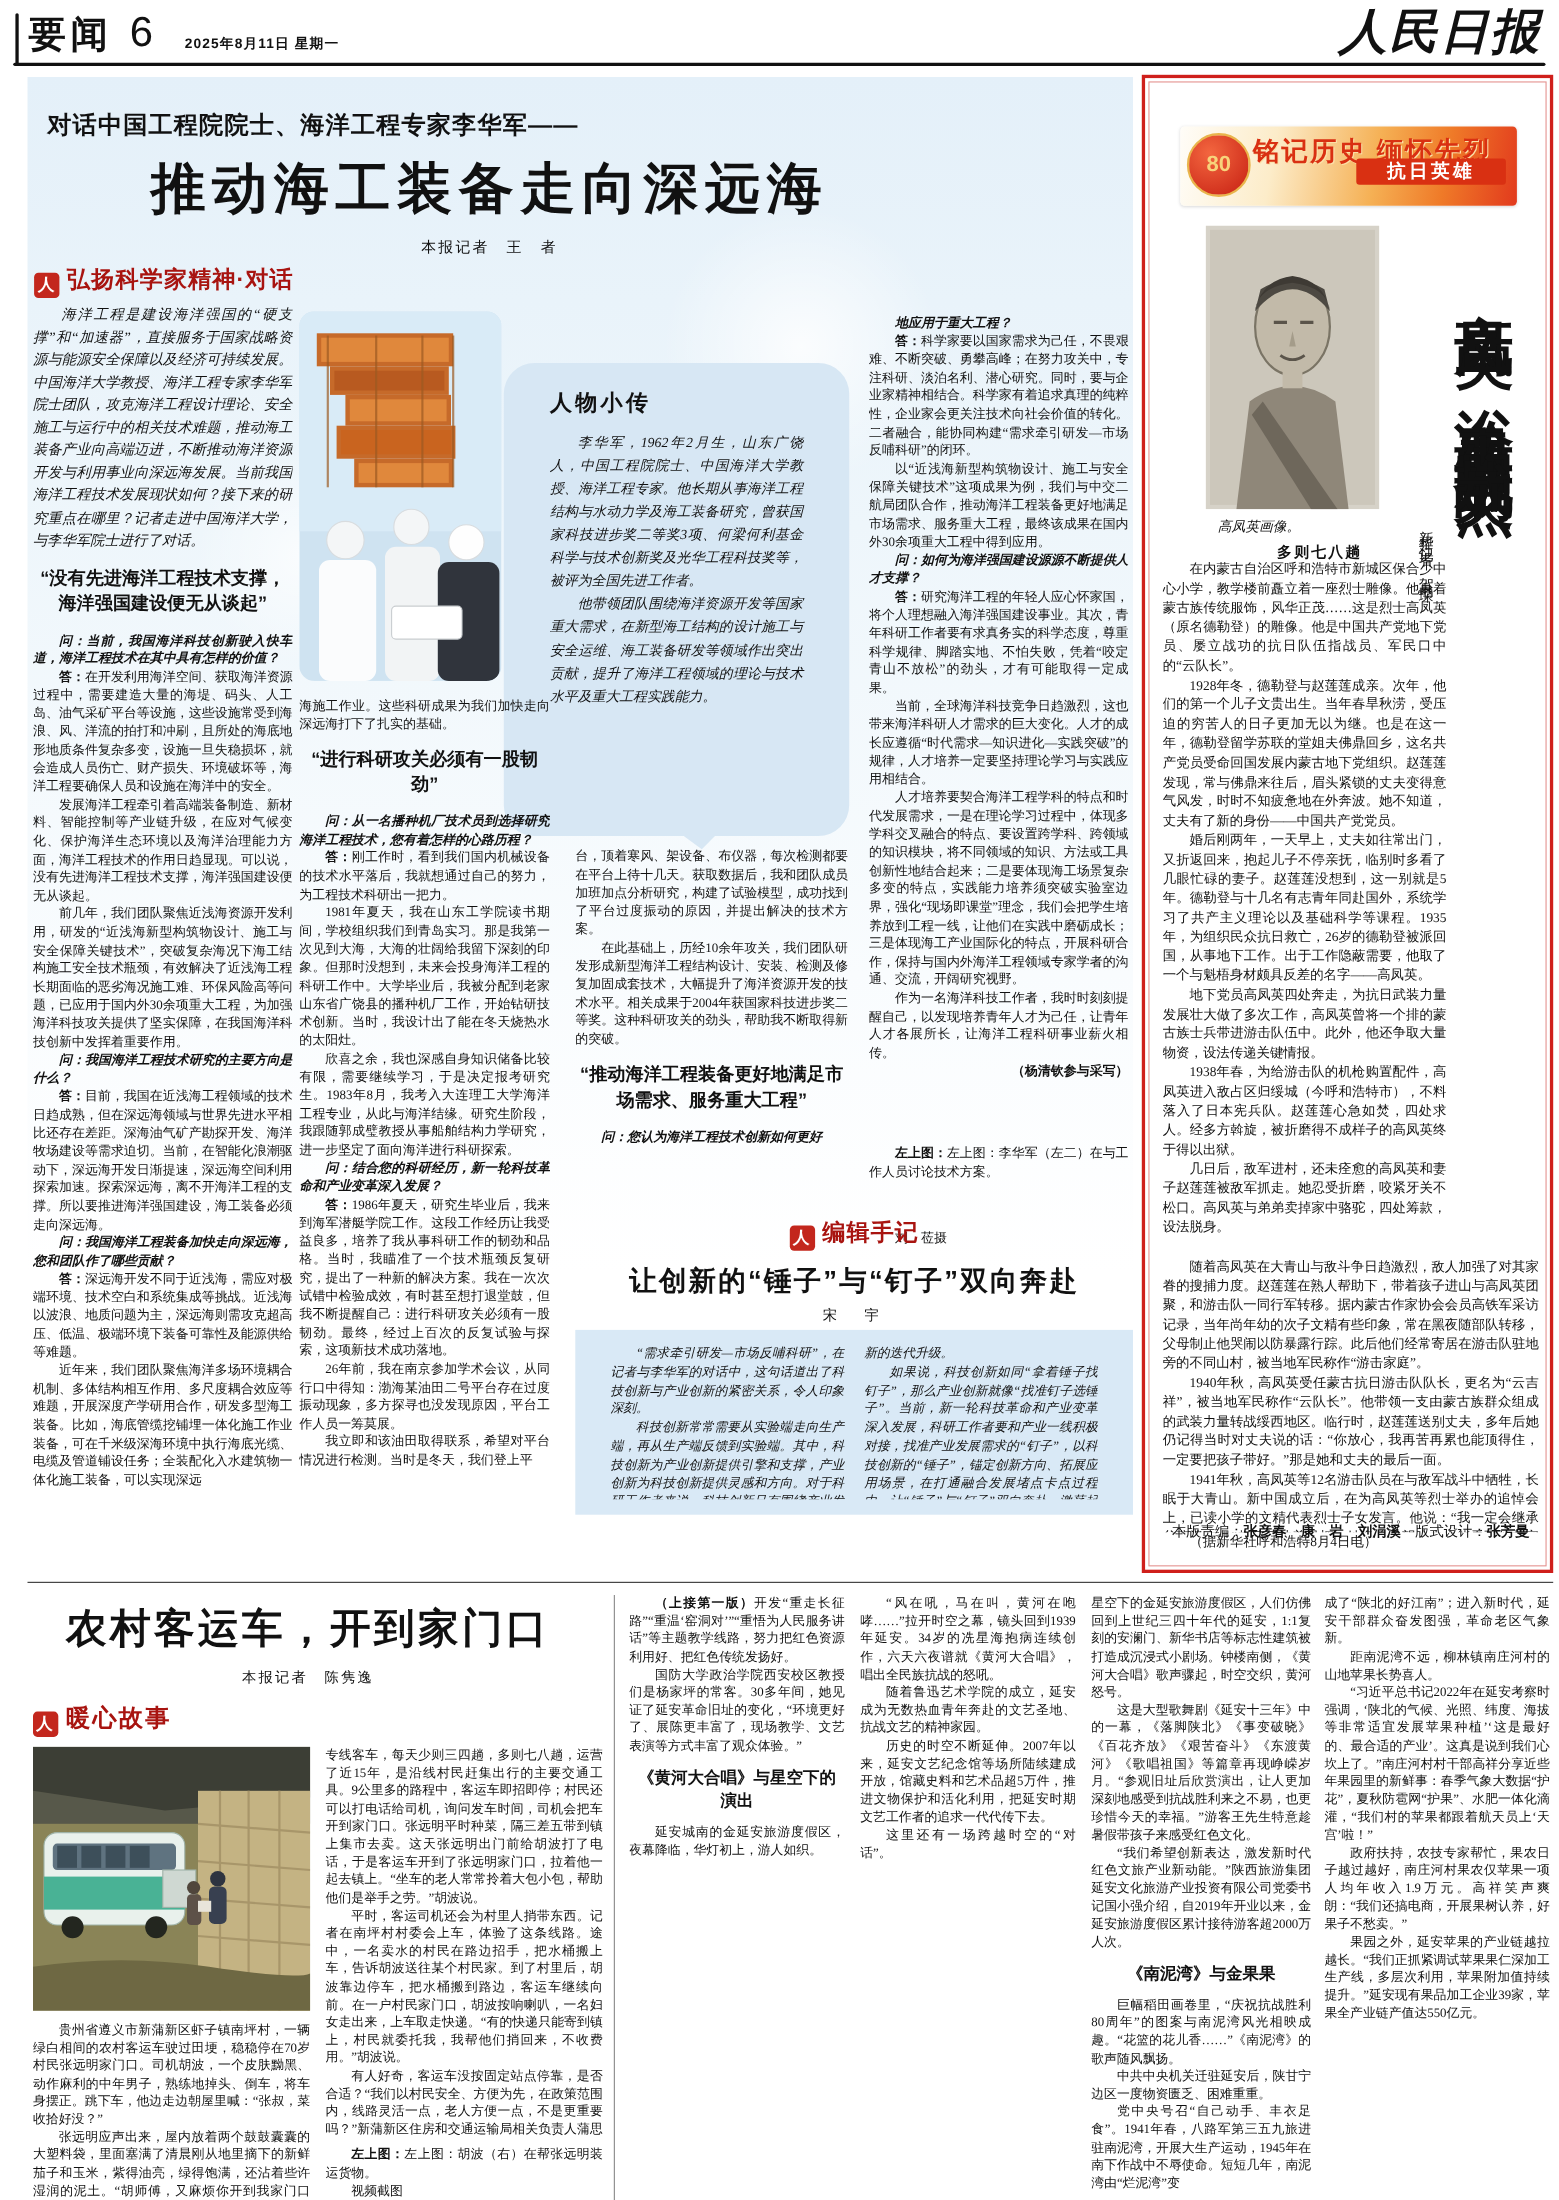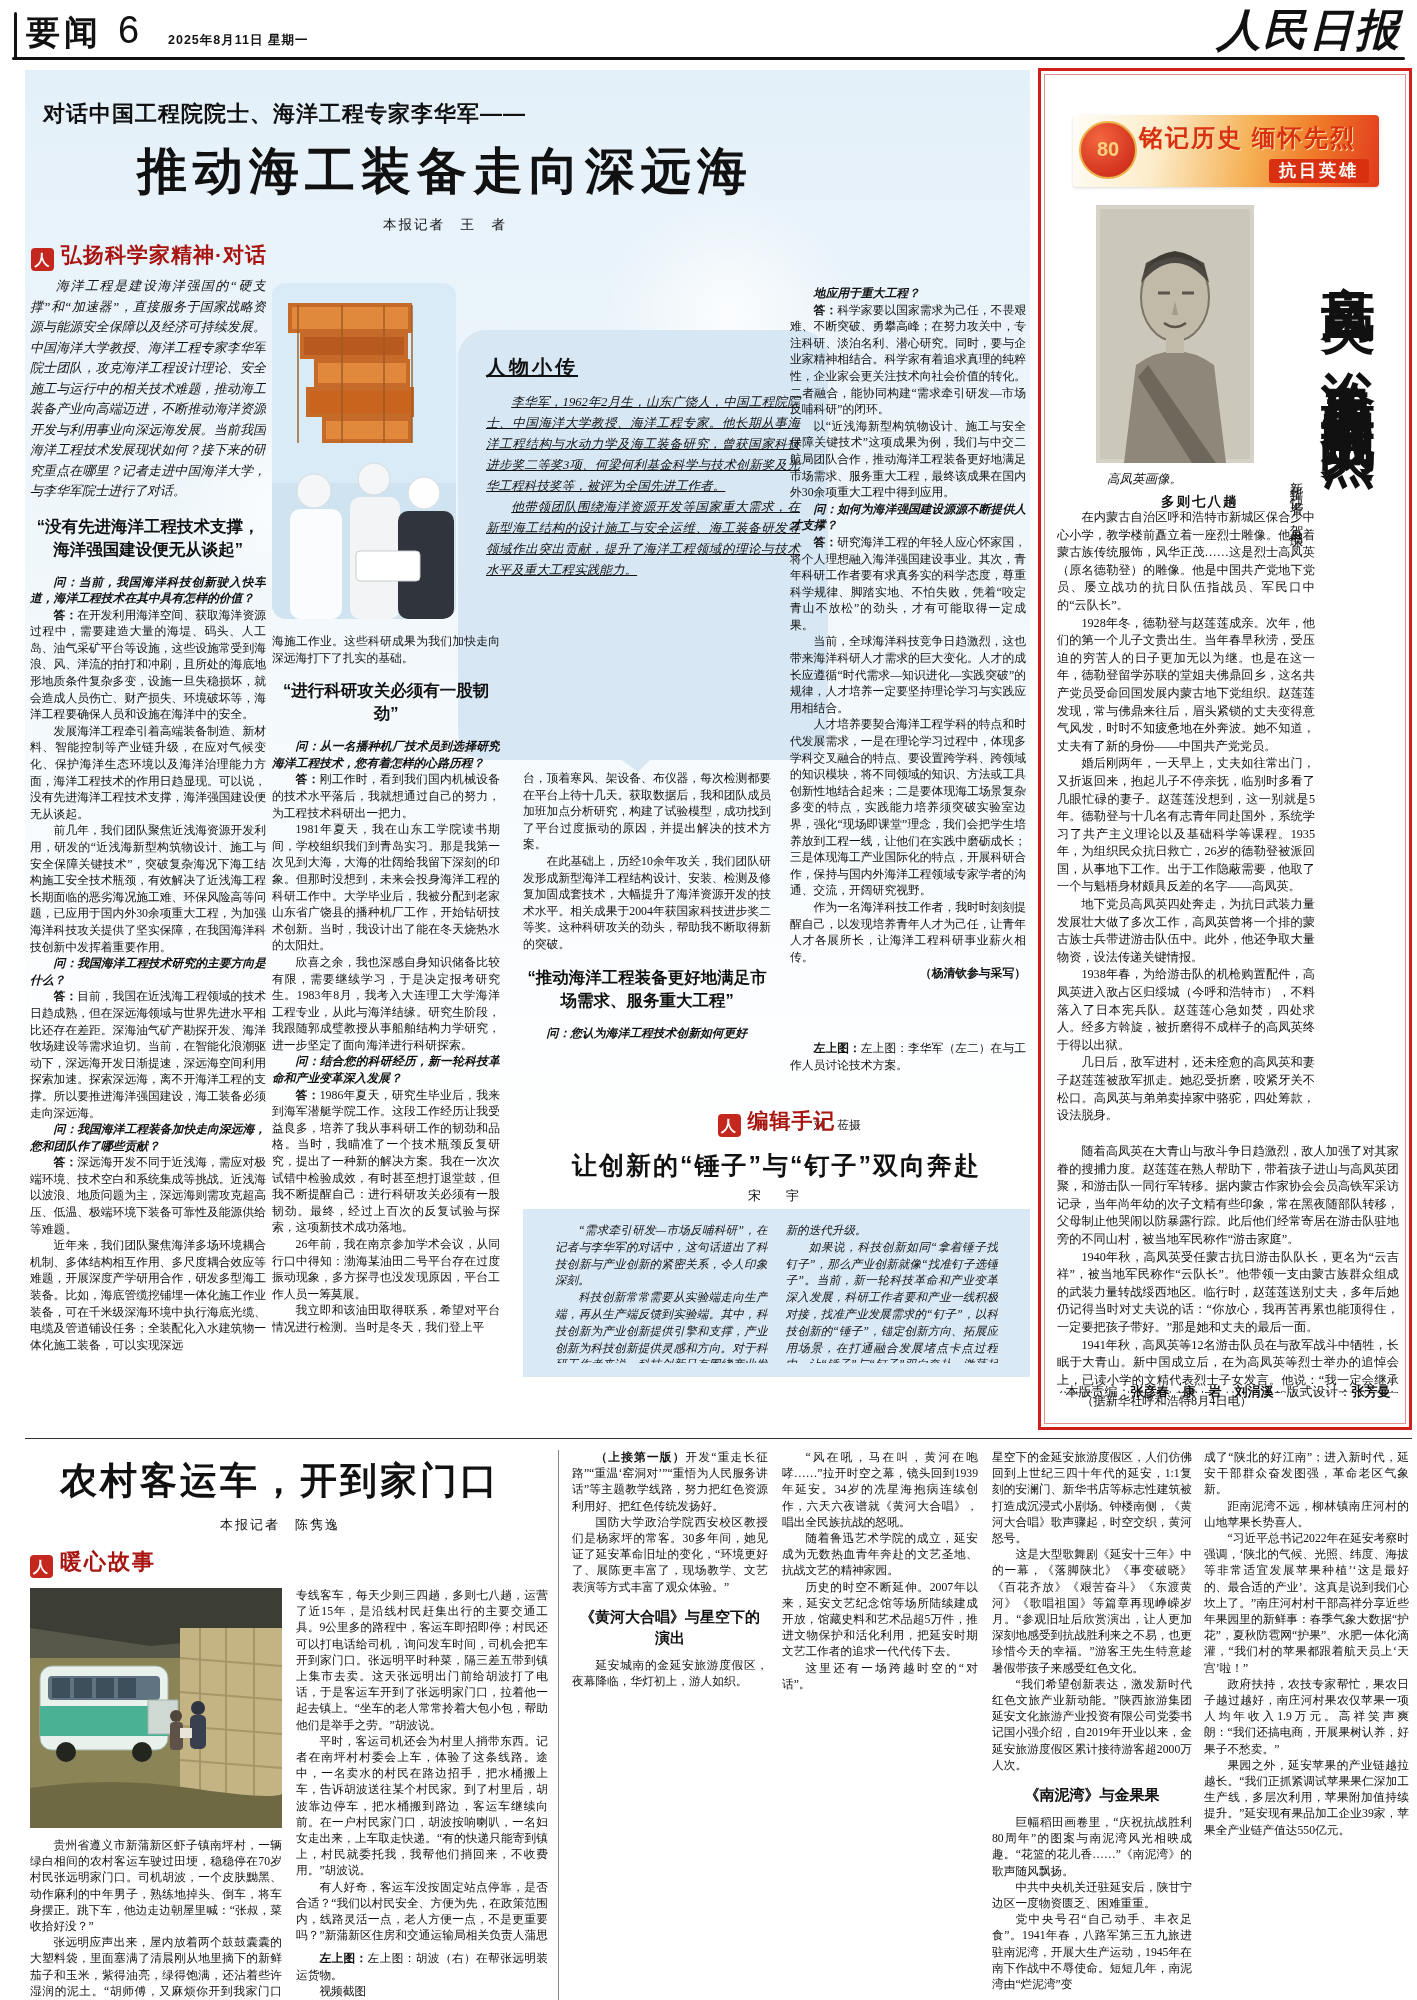--- a/index.html
+++ b/index.html
@@ -39,41 +39,41 @@
   .tail{margin:0;text-indent:0;text-align:justify;font:italic 400 12px/17px "Liberation Serif",serif;}
   .tail b{font-style:normal;}
   .tailr{margin:0;text-align:right;font:700 12px/18px "Liberation Serif",serif;}
   #c1{left:5px;top:172px;width:236px;height:1190px;padding-top:34px;}
   #c2{left:247px;top:213px;width:228px;height:1150px;}
   #c3{left:498px;top:700px;width:248px;height:336px;}
   #c4{left:765px;top:215px;width:236px;height:892px;gap:44px;}
   
   #photo1{position:absolute;left:247px;top:213px;width:184px;height:336px;border-radius:14px;overflow:hidden;}
   
-  #profile{position:absolute;left:433px;top:260px;width:370px;height:430px;background:#d7e7f4;border-radius:28px;padding:24px 28px;box-sizing:border-box;text-decoration:underline;}
+  #profile{position:absolute;left:433px;top:260px;width:314px;height:430px;background:#d7e7f4;border-radius:28px;padding:24px 42px;box-sizing:border-box;}
   #profile:after{content:"";position:absolute;left:150px;bottom:-34px;border:22px solid transparent;border-top-color:#d7e7f4;border-left-width:30px;}
   #profile h3{margin:0 0 12px;font:700 20px/26px "Liberation Sans",sans-serif;letter-spacing:3px;}
   #profile p{margin:0;text-indent:2em;text-align:justify;font:italic 400 12.6px/21px "Liberation Serif",serif;}
   
   #ednote{position:absolute;left:498px;top:1038px;width:507px;height:322px;}
   #ednote .lbl{text-align:center;font:900 21px/26px "Liberation Sans",sans-serif;color:#a81410;letter-spacing:1px;}
   #ednote h2{margin:12px 0 6px;text-align:center;font:700 25px/32px "Liberation Sans",sans-serif;letter-spacing:2px;}
   #ednote .by{text-align:center;font:400 13px/18px "Liberation Serif",serif;letter-spacing:6px;margin-bottom:4px;}
   #ednote .box{display:flex;gap:18px;background:#d9e9f6;padding:14px 32px;height:168px;overflow:hidden;box-sizing:border-box;}
   #ednote .box .bcol{flex:1;overflow:hidden;}
   #ednote .box p{margin:0;text-indent:2em;text-align:justify;font:italic 400 11.6px/16.8px "Liberation Serif",serif;}
   #ednote .box p.cont{text-indent:0;}
   
   #sidebar{position:absolute;left:1038px;top:68px;width:374px;height:1362px;border:3px solid #cf1f1b;box-sizing:border-box;background:#fff;}
   #sidebar .inner{position:absolute;left:3px;top:3px;right:3px;bottom:3px;border:1px solid #e4928f;}
   #banner{position:absolute;left:32px;top:44px;width:306px;height:72px;
      background:linear-gradient(100deg,#fffdf8 0%,#fcecc9 28%,#f5b054 58%,#ef7a28 78%,#e23a1d 100%);
      border-radius:4px;box-shadow:0 1px 3px rgba(0,0,0,.15);}
   #banner .slogan{position:absolute;left:66px;top:8px;font:900 24px/30px "Liberation Sans",sans-serif;color:#d93012;letter-spacing:2px;text-shadow:1px 1px 0 #fbe0a8;}
-  #banner .badge{position:absolute;right:10px;bottom:4px;background:#d93012;color:#fff;font:700 17px/22px "Liberation Sans",sans-serif;padding:1px 10px;border-radius:3px;letter-spacing:3px;}
+  #banner .badge{position:absolute;right:10px;bottom:19px;background:#d93012;color:#fff;font:700 17px/22px "Liberation Sans",sans-serif;padding:1px 28px;border-radius:3px;letter-spacing:3px;}
   #banner .emblem{position:absolute;left:6px;top:6px;width:54px;height:54px;border-radius:50%;
      background:radial-gradient(circle at 35% 30%,#f3663f,#c61f12);border:2px solid #e9b54c;
      color:#f7d37b;font:900 20px/52px "Liberation Sans",sans-serif;text-align:center;}
   #portrait{position:absolute;left:55px;top:134px;width:158px;height:258px;}
   .pcap{position:absolute;left:66px;top:400px;font:italic 400 12.5px/17px "Liberation Serif",serif;}
   .pcredit{position:absolute;left:120px;top:422px;font:700 13.5px/18px "Liberation Serif",serif;letter-spacing:2px;}
   .vby{position:absolute;left:244px;top:400px;height:240px;writing-mode:vertical-rl;text-orientation:upright;
        font:400 13.5px/22px "Liberation Serif",serif;letter-spacing:5px;}
   .vtitle{position:absolute;left:276px;top:170px;height:1010px;writing-mode:vertical-rl;text-orientation:upright;
        font:900 54px/64px "Liberation Sans",sans-serif;letter-spacing:8px;}

